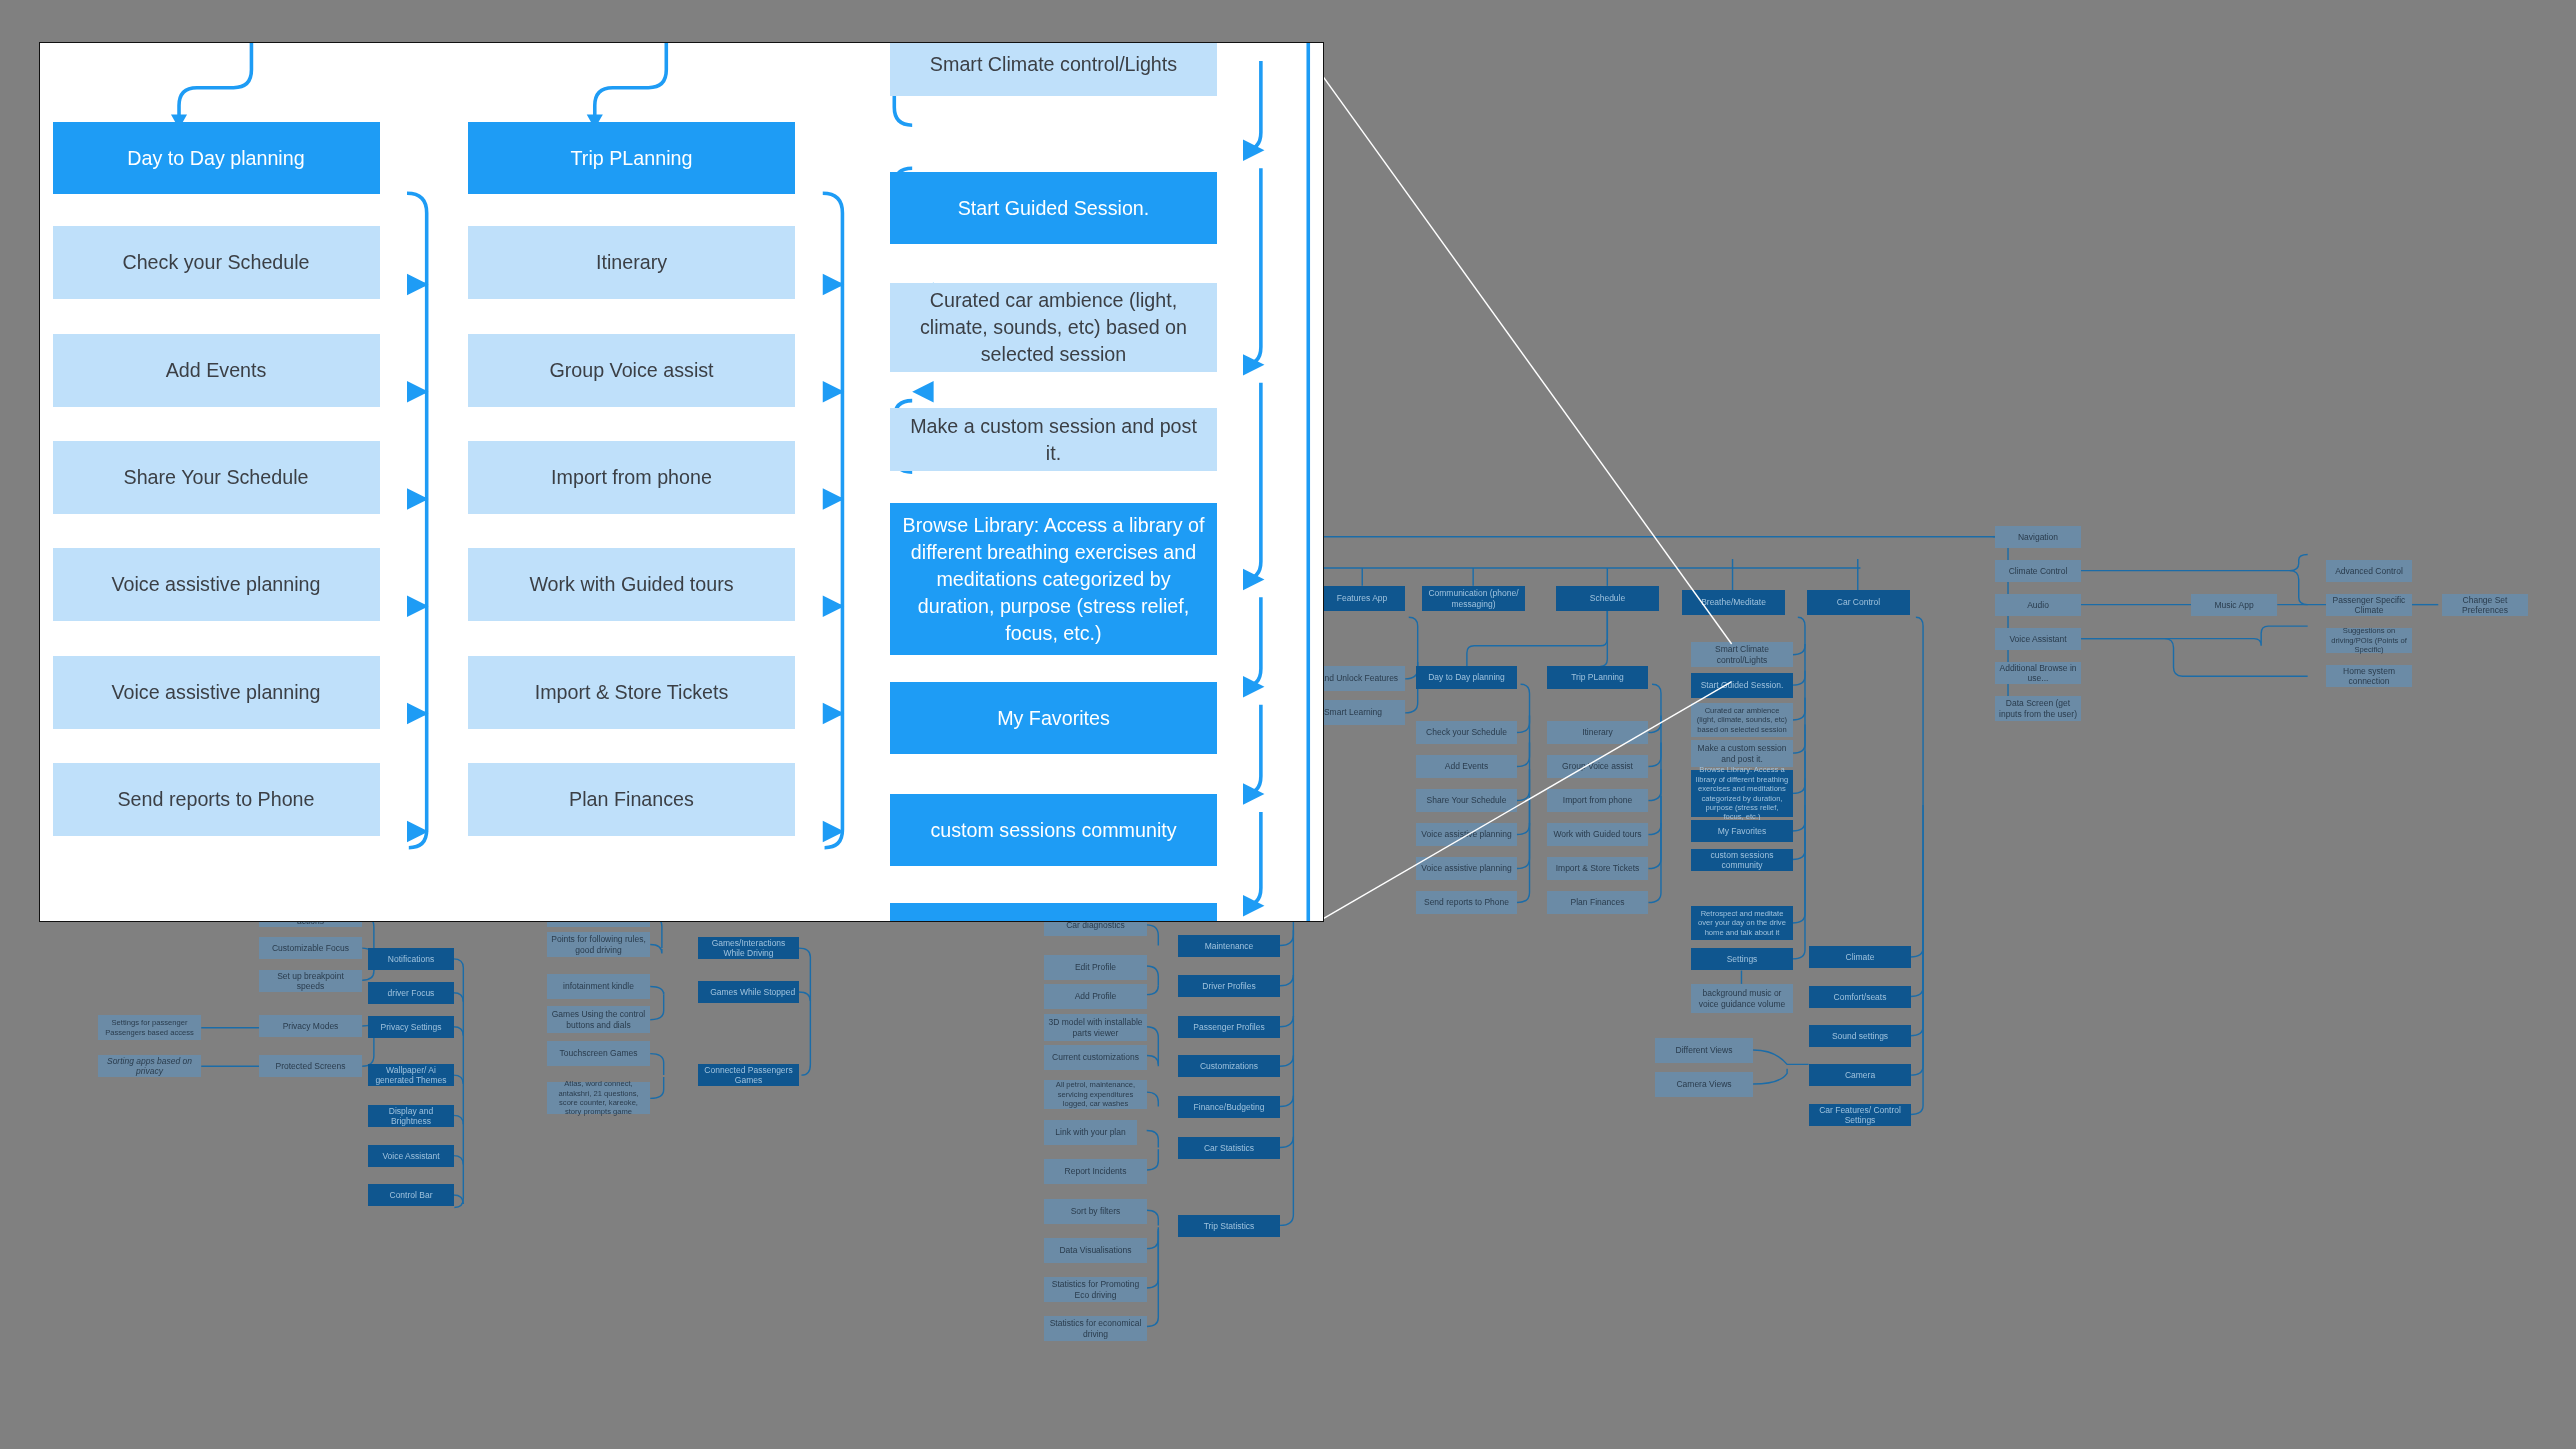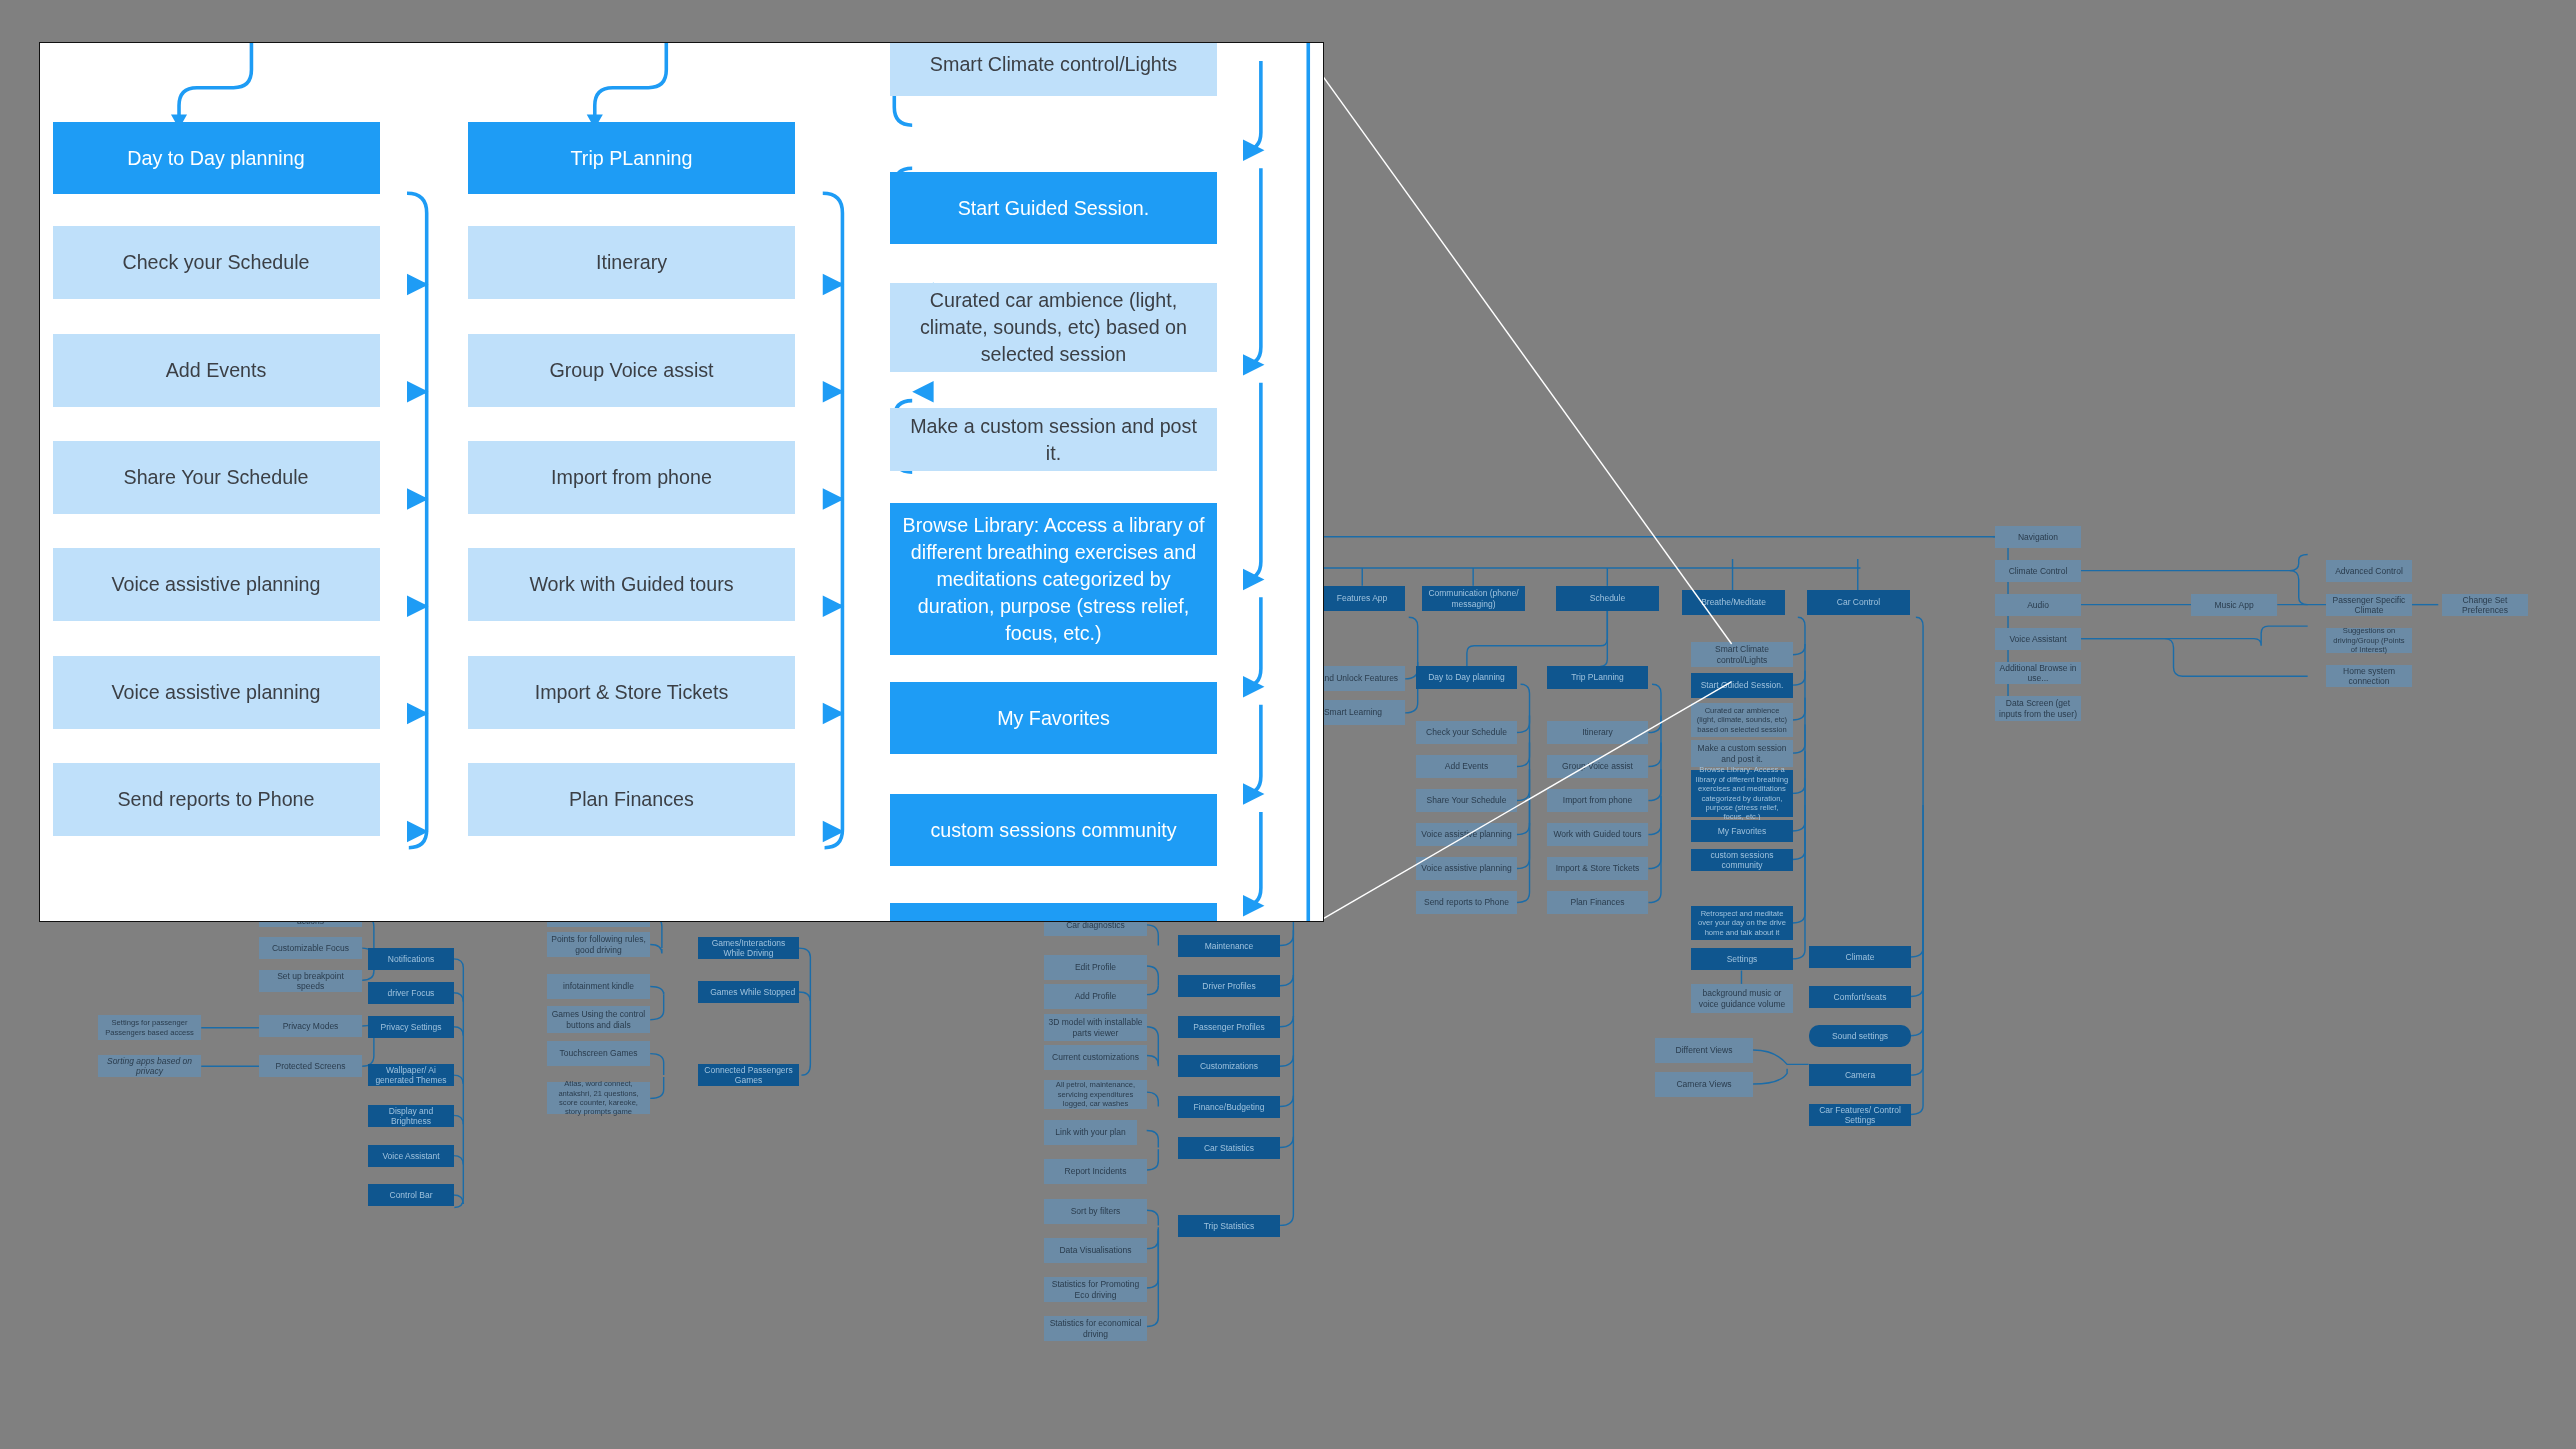--- a/index.html
+++ b/index.html
@@ -178,21 +178,21 @@
       <div class="bgnode dark" style="left: 368px; top: 1184px; width: 86px; height: 22.4px;">Control Bar</div>
       <div class="bgnode dark" style="left: 1178px; top: 935px; width: 102px; height: 22.4px;">Maintenance</div>
       <div class="bgnode dark" style="left: 1178px; top: 975px; width: 102px; height: 22.4px;">Driver Profiles</div>
       <div class="bgnode dark" style="left: 1178px; top: 1016px; width: 102px; height: 22.4px;">Passenger Profiles</div>
       <div class="bgnode dark" style="left: 1178px; top: 1055px; width: 102px; height: 22.4px;">Customizations</div>
       <div class="bgnode dark" style="left: 1178px; top: 1096px; width: 102px; height: 22.4px;">Finance/Budgeting</div>
       <div class="bgnode dark" style="left: 1178px; top: 1137px; width: 102px; height: 22.4px;">Car Statistics</div>
       <div class="bgnode dark" style="left: 1178px; top: 1215px; width: 102px; height: 22.4px;">Trip Statistics</div>
       <div class="bgnode dark" style="left: 1809px; top: 946px; width: 102px; height: 22.4px;">Climate</div>
       <div class="bgnode dark" style="left: 1809px; top: 986px; width: 102px; height: 22.4px;">Comfort/seats</div>
-      <div class="bgnode dark" style="left: 1809px; top: 1025px; width: 102px; height: 22.4px; border-radius: 10px;">Sound settings</div>
+      <div class="bgnode dark" style="left: 1809px; top: 1025px; width: 102px; height: 22.4px;">Sound settings</div>
       <div class="bgnode dark" style="left: 1809px; top: 1064px; width: 102px; height: 22.4px;">Camera</div>
       <div class="bgnode dark" style="left: 1809px; top: 1104px; width: 102px; height: 22.4px;">Car Features/ Control Settings</div>
       <div class="bgnode dark" style="left: 1691px; top: 948px; width: 102px; height: 22.4px;">Settings</div>
       <div class="bgnode dark tiny" style="left: 1691px; top: 906px; width: 102px; height: 34px;">Retrospect and meditate over your day on the drive home and talk about it</div>
     </div>
   <div id="bg-leaf-nodes">
       <div class="bgnode" style="left: 1691px; top: 642px; width: 102px; height: 25px;">Smart Climate control/Lights</div>
       <div class="bgnode dark" style="left: 1691px; top: 673px; width: 102px; height: 25px;">Start Guided Session.</div>
       <div class="bgnode tiny" style="left: 1691px; top: 703px; width: 102px; height: 34px;">Curated car ambience (light, climate, sounds, etc) based on selected session</div>
       <div class="bgnode" style="left: 1691px; top: 740px; width: 102px; height: 27px;">Make a custom session and post it.</div>
@@ -205,21 +205,21 @@
       <div class="bgnode" style="left: 1995px; top: 526px; width: 86px; height: 22.4px;">Navigation</div>
       <div class="bgnode" style="left: 1995px; top: 560px; width: 86px; height: 22.4px;">Climate Control</div>
       <div class="bgnode" style="left: 1995px; top: 594px; width: 86px; height: 22.4px;">Audio</div>
       <div class="bgnode" style="left: 1995px; top: 628px; width: 86px; height: 22.4px;">Voice Assistant</div>
       <div class="bgnode" style="left: 1995px; top: 662px; width: 86px; height: 22.4px;">Additional Browse in use...</div>
       <div class="bgnode" style="left: 1995px; top: 696px; width: 86px; height: 25px;">Data Screen (get inputs from the user)</div>
       <div class="bgnode" style="left: 2191px; top: 594px; width: 86px; height: 22.4px;">Music App</div>
       <div class="bgnode" style="left: 2326px; top: 560px; width: 86px; height: 22.4px;">Advanced Control</div>
       <div class="bgnode" style="left: 2326px; top: 594px; width: 86px; height: 22.4px;">Passenger Specific Climate</div>
       <div class="bgnode" style="left: 2442px; top: 594px; width: 86px; height: 22.4px;">Change Set Preferences</div>
-      <div class="bgnode tiny" style="left: 2326px; top: 628px; width: 86px; height: 25px;">Suggestions on driving/Group (Points of Interest)</div>
+      <div class="bgnode tiny" style="left: 2326px; top: 628px; width: 86px; height: 25px;">Suggestions on driving/POIs (Points of Specific)</div>
       <div class="bgnode" style="left: 2326px; top: 665px; width: 86px; height: 22.4px;">Home system connection</div>
       <div class="bgnode" style="left: 1301px; top: 666px; width: 104px; height: 25px;">ad and Unlock Features</div>
       <div class="bgnode" style="left: 1301px; top: 700px; width: 104px; height: 25px;">Smart Learning</div>
       <div class="bgnode" style="left: 1416px; top: 721px; width: 101px; height: 23px;">Check your Schedule</div>
       <div class="bgnode" style="left: 1416px; top: 755px; width: 101px; height: 23px;">Add Events</div>
       <div class="bgnode" style="left: 1416px; top: 789px; width: 101px; height: 23px;">Share Your Schedule</div>
       <div class="bgnode" style="left: 1416px; top: 823px; width: 101px; height: 23px;">Voice assistive planning</div>
       <div class="bgnode" style="left: 1416px; top: 857px; width: 101px; height: 23px;">Voice assistive planning</div>
       <div class="bgnode" style="left: 1416px; top: 891px; width: 101px; height: 23px;">Send reports to Phone</div>
       <div class="bgnode" style="left: 1547px; top: 721px; width: 101px; height: 23px;">Itinerary</div>

